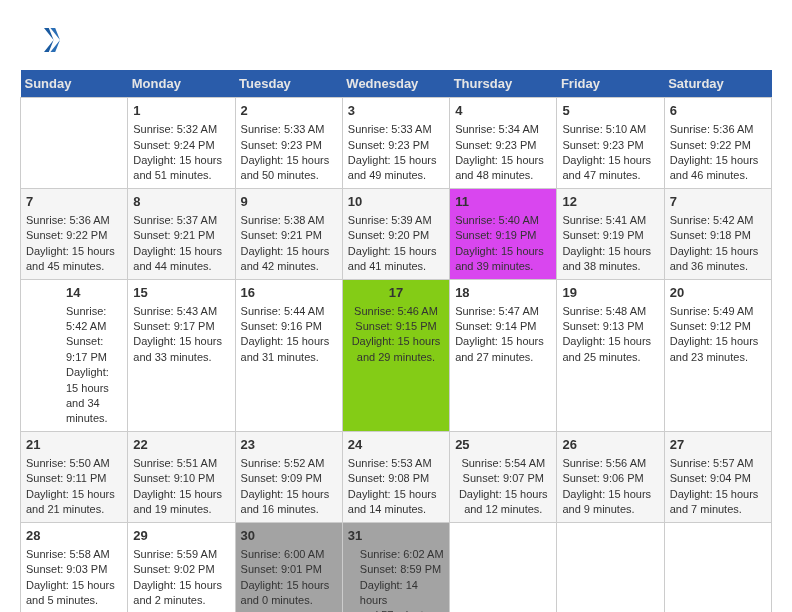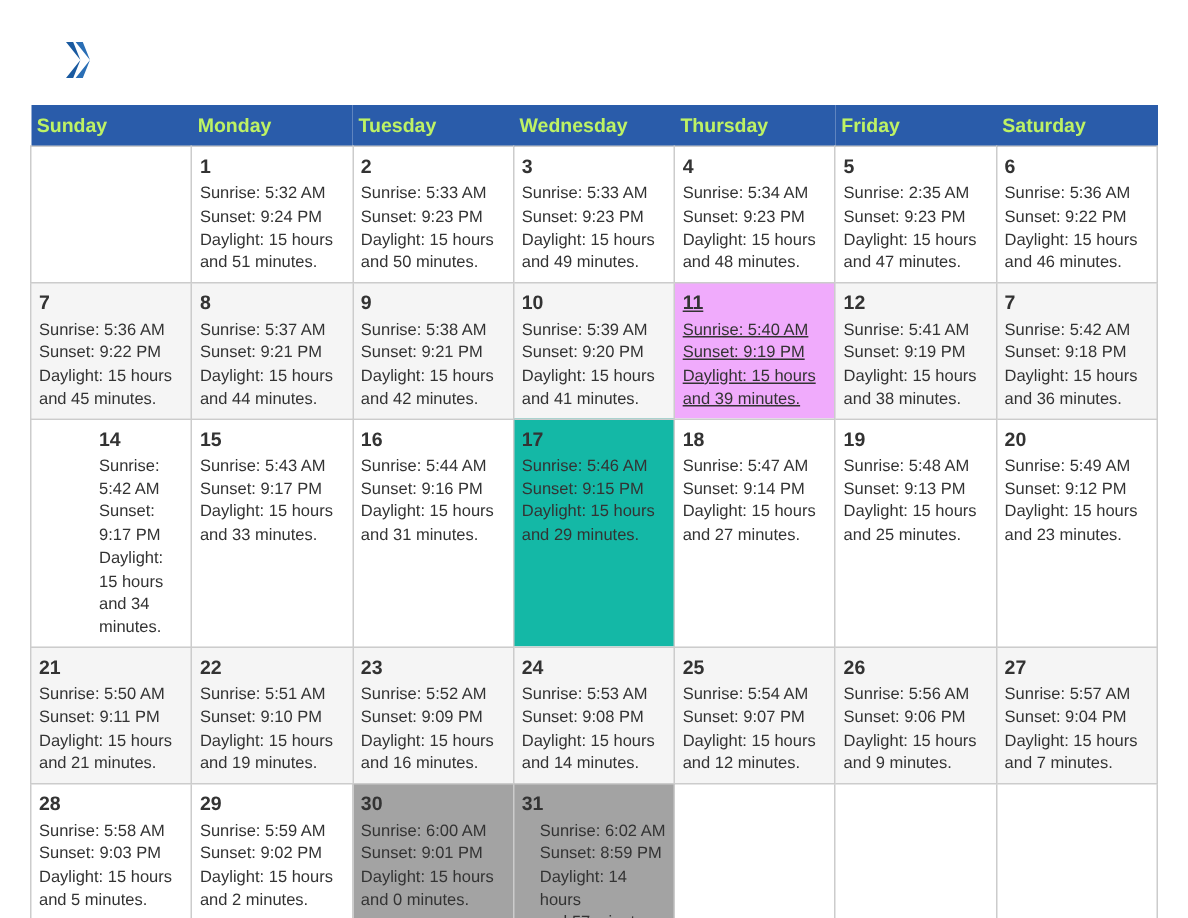--- a/index.html
+++ b/index.html
@@ -37,21 +37,21 @@
       font-size: 16px;
       color: #333;
     }
     table {
       width: 100%;
       border-collapse: collapse;
       font-size: 11px;
     }
     th {
       background-color: #2a5caa;
-      color: #bef264;
+      color: #e5e5e5;
       padding: 6px 4px;
       text-align: left;
       font-size: 13px;
       font-weight: bold;
     }
     td {
       border: 1px solid #ccc;
       vertical-align: top;
       padding: 4px 5px;
       height: 80px;
@@ -137,21 +137,21 @@
         </td>
         <td style="background-color: rgb(255, 255, 255);">
           <span class="day-number">4</span>
           <div class="day-info" style="white-space: pre-line;">Sunrise: 5:34 AM
 Sunset: 9:23 PM
 Daylight: 15 hours
 and 48 minutes.</div>
         </td>
         <td style="background-color: rgb(255, 255, 255);">
           <span class="day-number">5</span>
-          <div class="day-info" style="white-space: pre-line;">Sunrise: 2:35 AM
+          <div class="day-info" style="white-space: pre-line;">Sunrise: 5:10 AM
 Sunset: 9:23 PM
 Daylight: 15 hours
 and 47 minutes.</div>
         </td>
         <td style="background-color: rgb(255, 255, 255);">
           <span class="day-number">6</span>
           <div class="day-info" style="white-space: pre-line;">Sunrise: 5:36 AM
 Sunset: 9:22 PM
 Daylight: 15 hours
 and 46 minutes.</div>
@@ -179,21 +179,21 @@
 Daylight: 15 hours
 and 42 minutes.</div>
         </td>
         <td style="background-color: rgb(245, 245, 245);">
           <span class="day-number">10</span>
           <div class="day-info" style="white-space: pre-line;">Sunrise: 5:39 AM
 Sunset: 9:20 PM
 Daylight: 15 hours
 and 41 minutes.</div>
         </td>
-        <td style="background-color: #f0abfc; text-decoration: underline;">
+        <td style="background-color: #d946ef;">
           <span class="day-number">11</span>
           <div class="day-info" style="white-space: pre-line;">Sunrise: 5:40 AM
 Sunset: 9:19 PM
 Daylight: 15 hours
 and 39 minutes.</div>
         </td>
         <td style="background-color: rgb(245, 245, 245);">
           <span class="day-number">12</span>
           <div class="day-info" style="white-space: pre-line;">Sunrise: 5:41 AM
 Sunset: 9:19 PM
@@ -223,21 +223,21 @@
 Daylight: 15 hours
 and 33 minutes.</div>
         </td>
         <td style="background-color: rgb(255, 255, 255);">
           <span class="day-number">16</span>
           <div class="day-info" style="white-space: pre-line;">Sunrise: 5:44 AM
 Sunset: 9:16 PM
 Daylight: 15 hours
 and 31 minutes.</div>
         </td>
-        <td style="background-color: #14b8a6;">
+        <td style="background-color: #84cc16; text-align: center;">
           <span class="day-number">17</span>
           <div class="day-info" style="white-space: pre-line;">Sunrise: 5:46 AM
 Sunset: 9:15 PM
 Daylight: 15 hours
 and 29 minutes.</div>
         </td>
         <td style="background-color: rgb(255, 255, 255);">
           <span class="day-number">18</span>
           <div class="day-info" style="white-space: pre-line;">Sunrise: 5:47 AM
 Sunset: 9:14 PM
@@ -283,21 +283,21 @@
         </td>
         <td style="background-color: rgb(245, 245, 245);">
           <span class="day-number">24</span>
           <div class="day-info" style="white-space: pre-line;">Sunrise: 5:53 AM
 Sunset: 9:08 PM
 Daylight: 15 hours
 and 14 minutes.</div>
         </td>
         <td style="background-color: rgb(245, 245, 245);">
           <span class="day-number">25</span>
-          <div class="day-info" style="white-space: pre-line;">Sunrise: 5:54 AM
+          <div class="day-info" style="white-space: pre-line; text-align: center;">Sunrise: 5:54 AM
 Sunset: 9:07 PM
 Daylight: 15 hours
 and 12 minutes.</div>
         </td>
         <td style="background-color: rgb(245, 245, 245);">
           <span class="day-number">26</span>
           <div class="day-info" style="white-space: pre-line;">Sunrise: 5:56 AM
 Sunset: 9:06 PM
 Daylight: 15 hours
 and 9 minutes.</div>

